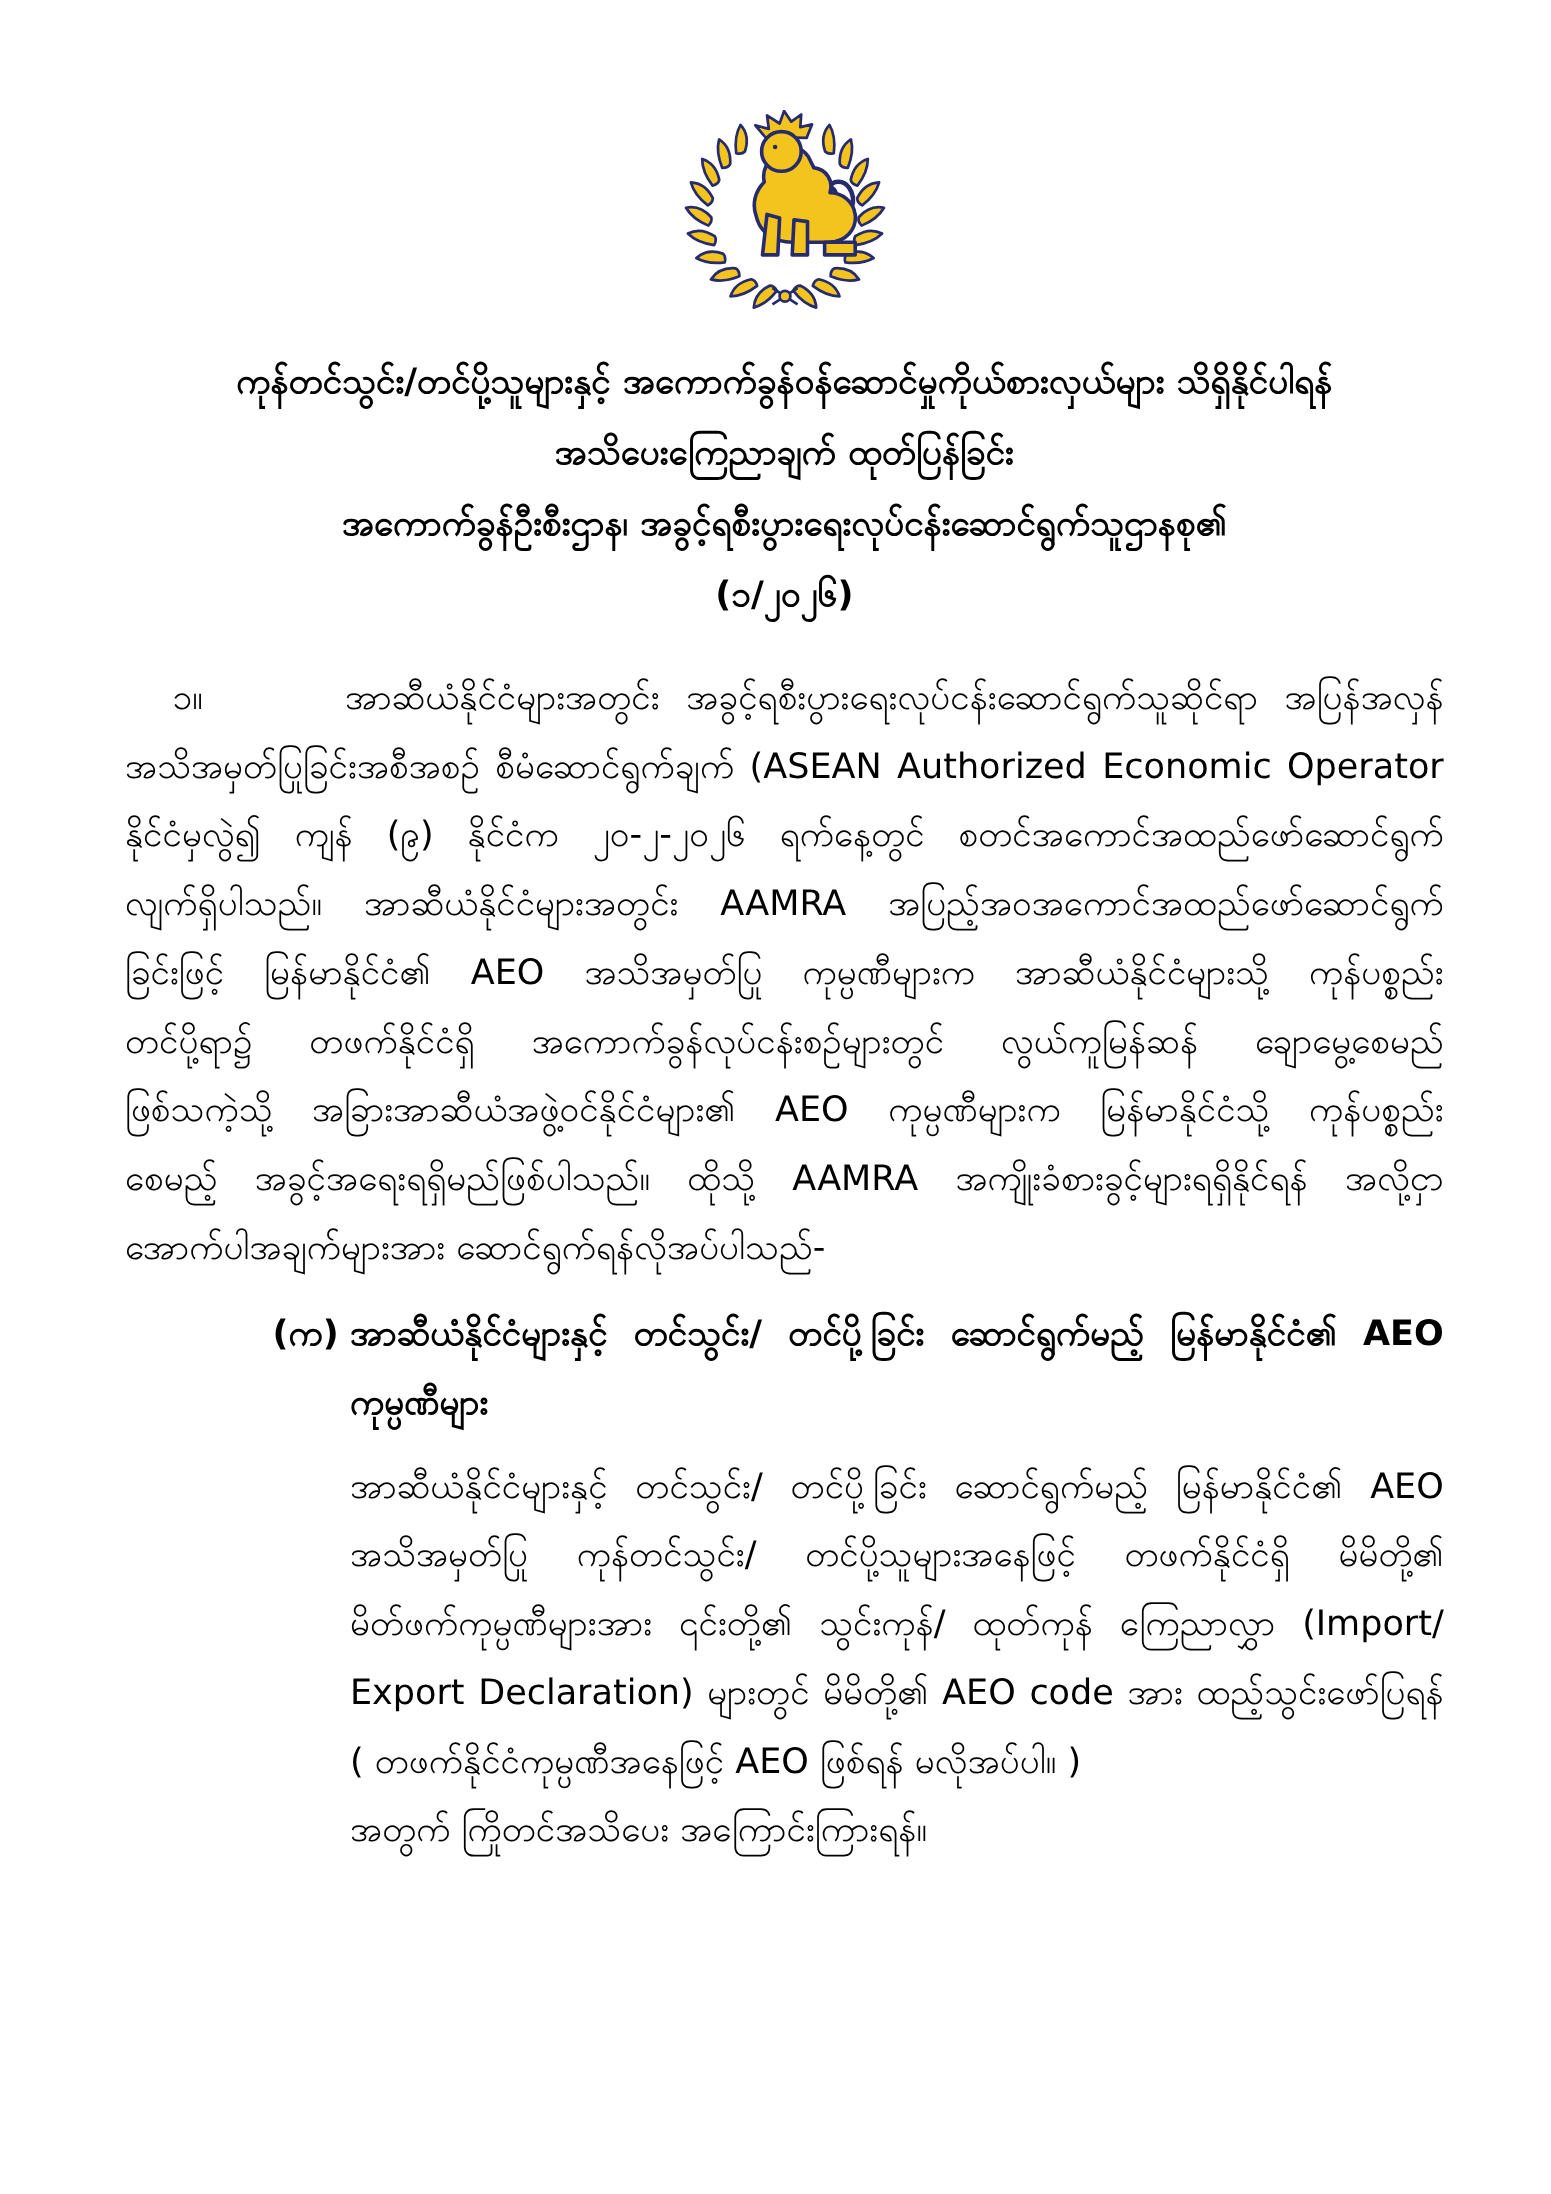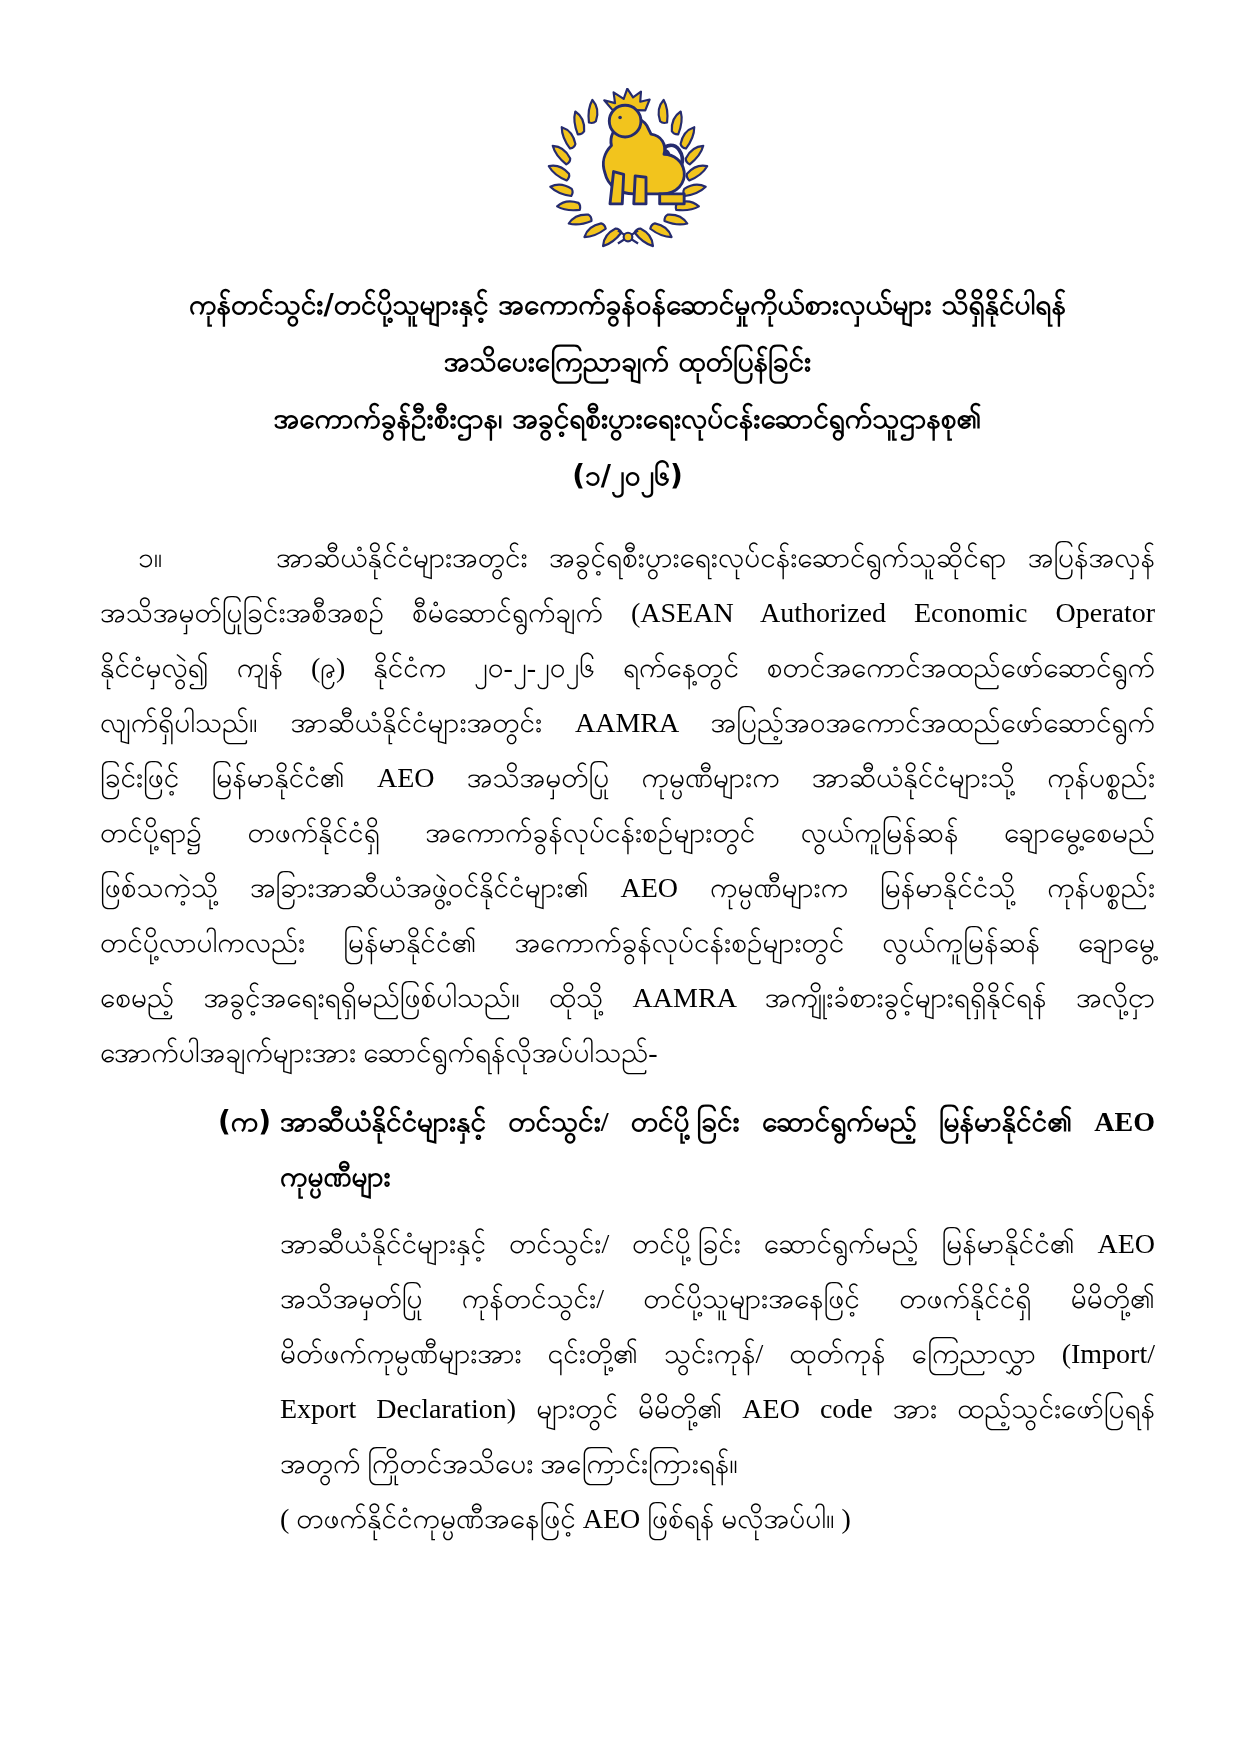--- a/index.html
+++ b/index.html
@@ -29,21 +29,21 @@
     text-align: center;
     font-weight: 700;
     font-size: 28px;
     line-height: 57px;
     margin-top: 26px;
   }
   .title-line { text-align: center; }
   
   .body-text { font-size: 28px; line-height: 55px; }
   .para1 { margin-top: 26px; }
-  .jline { text-align: justify; text-align-last: justify; font-family: Liberation Serif, serif; }
+  .jline { text-align: justify; text-align-last: justify; }
   .jline.last { text-align-last: left; }
   .para-num {
     display: inline-block;
     margin-left: 38px;
     width: 138px;
   }
   
   .ka-row {
     margin-left: 118px;
     margin-top: 14px;
@@ -125,35 +125,34 @@
   <div class="body-text para1">
     <div class="jline">
       <span class="para-num">၁။</span><span>အာဆီယံနိုင်ငံများအတွင်း အခွင့်ရစီးပွားရေးလုပ်ငန်းဆောင်ရွက်သူဆိုင်ရာ အပြန်အလှန်</span>
     </div>
     <div class="jline">အသိအမှတ်ပြုခြင်းအစီအစဉ် စီမံဆောင်ရွက်ချက် (ASEAN Authorized Economic Operator</div>
     <div class="jline">နိုင်ငံမှလွဲ၍ ကျန် (၉) နိုင်ငံက ၂၀-၂-၂၀၂၆ ရက်နေ့တွင် စတင်အကောင်အထည်ဖော်ဆောင်ရွက်</div>
     <div class="jline">လျက်ရှိပါသည်။ အာဆီယံနိုင်ငံများအတွင်း AAMRA အပြည့်အဝအကောင်အထည်ဖော်ဆောင်ရွက်</div>
     <div class="jline">ခြင်းဖြင့် မြန်မာနိုင်ငံ၏ AEO အသိအမှတ်ပြု ကုမ္ပဏီများက အာဆီယံနိုင်ငံများသို့ ကုန်ပစ္စည်း</div>
     <div class="jline">တင်ပို့ရာ၌ တဖက်နိုင်ငံရှိ အကောက်ခွန်လုပ်ငန်းစဉ်များတွင် လွယ်ကူမြန်ဆန် ချောမွေ့စေမည်</div>
     <div class="jline">ဖြစ်သကဲ့သို့ အခြားအာဆီယံအဖွဲ့ဝင်နိုင်ငံများ၏ AEO ကုမ္ပဏီများက မြန်မာနိုင်ငံသို့ ကုန်ပစ္စည်း</div>
-    <div class="jline">တင်ပို့လာပါကလည်း မြန်မာနိုင်ငံ၏ အကောက်ခွန်လုပ်ငန်းစဉ်များတွင် လွယ်ကူမြန်ဆန် ချောမွေ့</div>
     <div class="jline">စေမည့် အခွင့်အရေးရရှိမည်ဖြစ်ပါသည်။ ထိုသို့ AAMRA အကျိုးခံစားခွင့်များရရှိနိုင်ရန် အလို့ငှာ</div>
     <div class="jline last">အောက်ပါအချက်များအား ဆောင်ရွက်ရန်လိုအပ်ပါသည်-</div>
   </div>
 
   <div class="body-text ka-row">
     <span class="ka-label">(က)</span>
     <div class="ka-heading">
       <div class="jline">အာဆီယံနိုင်ငံများနှင့် တင်သွင်း/ တင်ပို့ခြင်း ဆောင်ရွက်မည့် မြန်မာနိုင်ငံ၏ AEO</div>
       <div class="jline last">ကုမ္ပဏီများ</div>
     </div>
   </div>
 
   <div class="body-text ka-body">
     <div class="jline">အာဆီယံနိုင်ငံများနှင့် တင်သွင်း/ တင်ပို့ခြင်း ဆောင်ရွက်မည့် မြန်မာနိုင်ငံ၏ AEO</div>
     <div class="jline">အသိအမှတ်ပြု ကုန်တင်သွင်း/ တင်ပို့သူများအနေဖြင့် တဖက်နိုင်ငံရှိ မိမိတို့၏</div>
     <div class="jline">မိတ်ဖက်ကုမ္ပဏီများအား ၎င်းတို့၏ သွင်းကုန်/ ထုတ်ကုန် ကြေညာလွှာ (Import/</div>
     <div class="jline">Export Declaration) များတွင် မိမိတို့၏ AEO code အား ထည့်သွင်းဖော်ပြရန်</div>
+    <div class="jline last">( တဖက်နိုင်ငံကုမ္ပဏီအနေဖြင့် AEO ဖြစ်ရန် မလိုအပ်ပါ။ )</div>
     <div class="jline last">အတွက် ကြိုတင်အသိပေး အကြောင်းကြားရန်။</div>
-    <div class="jline last">( တဖက်နိုင်ငံကုမ္ပဏီအနေဖြင့် AEO ဖြစ်ရန် မလိုအပ်ပါ။ )</div>
   </div>
 
 </div>
 
 </body></html>

